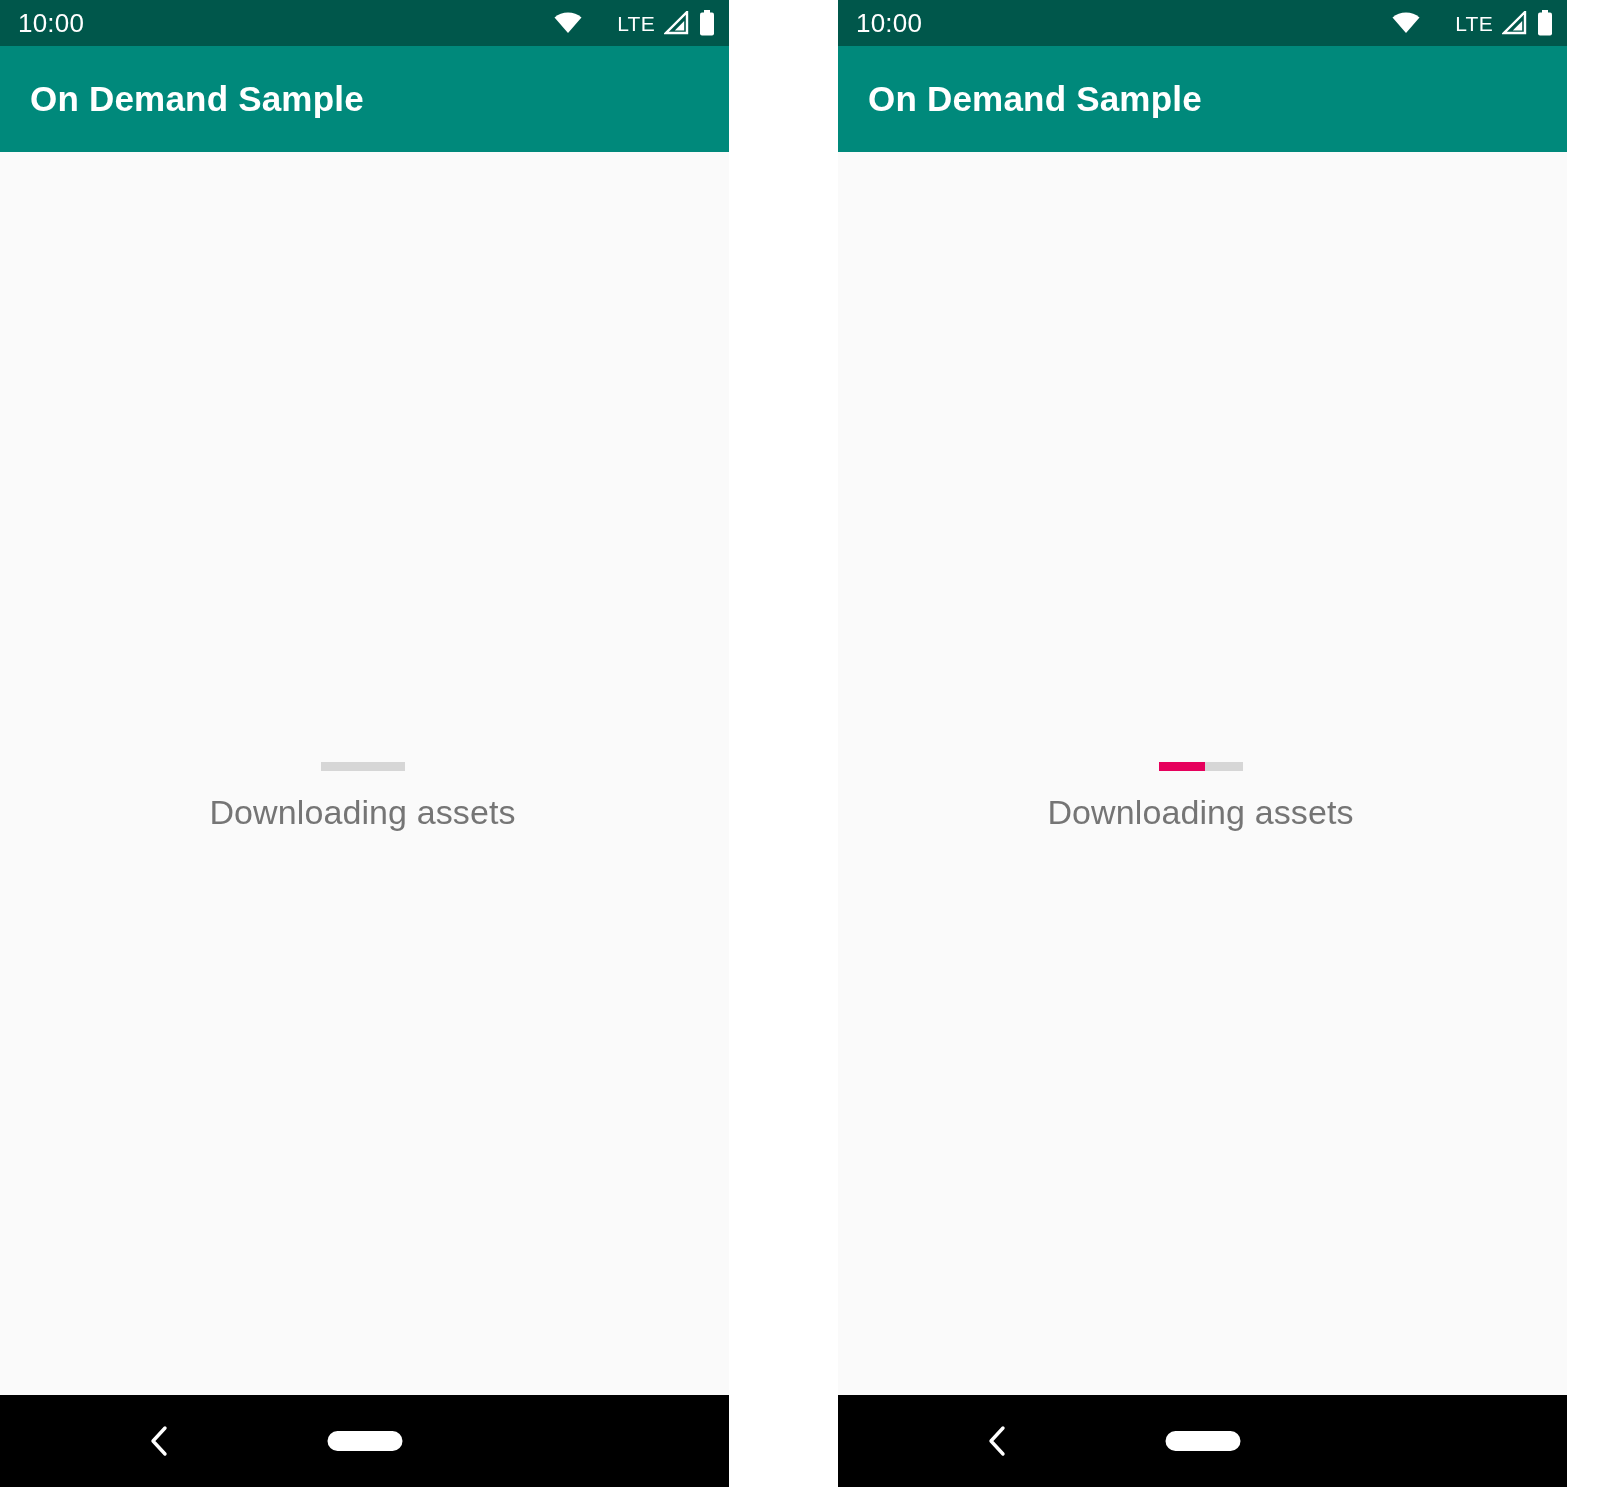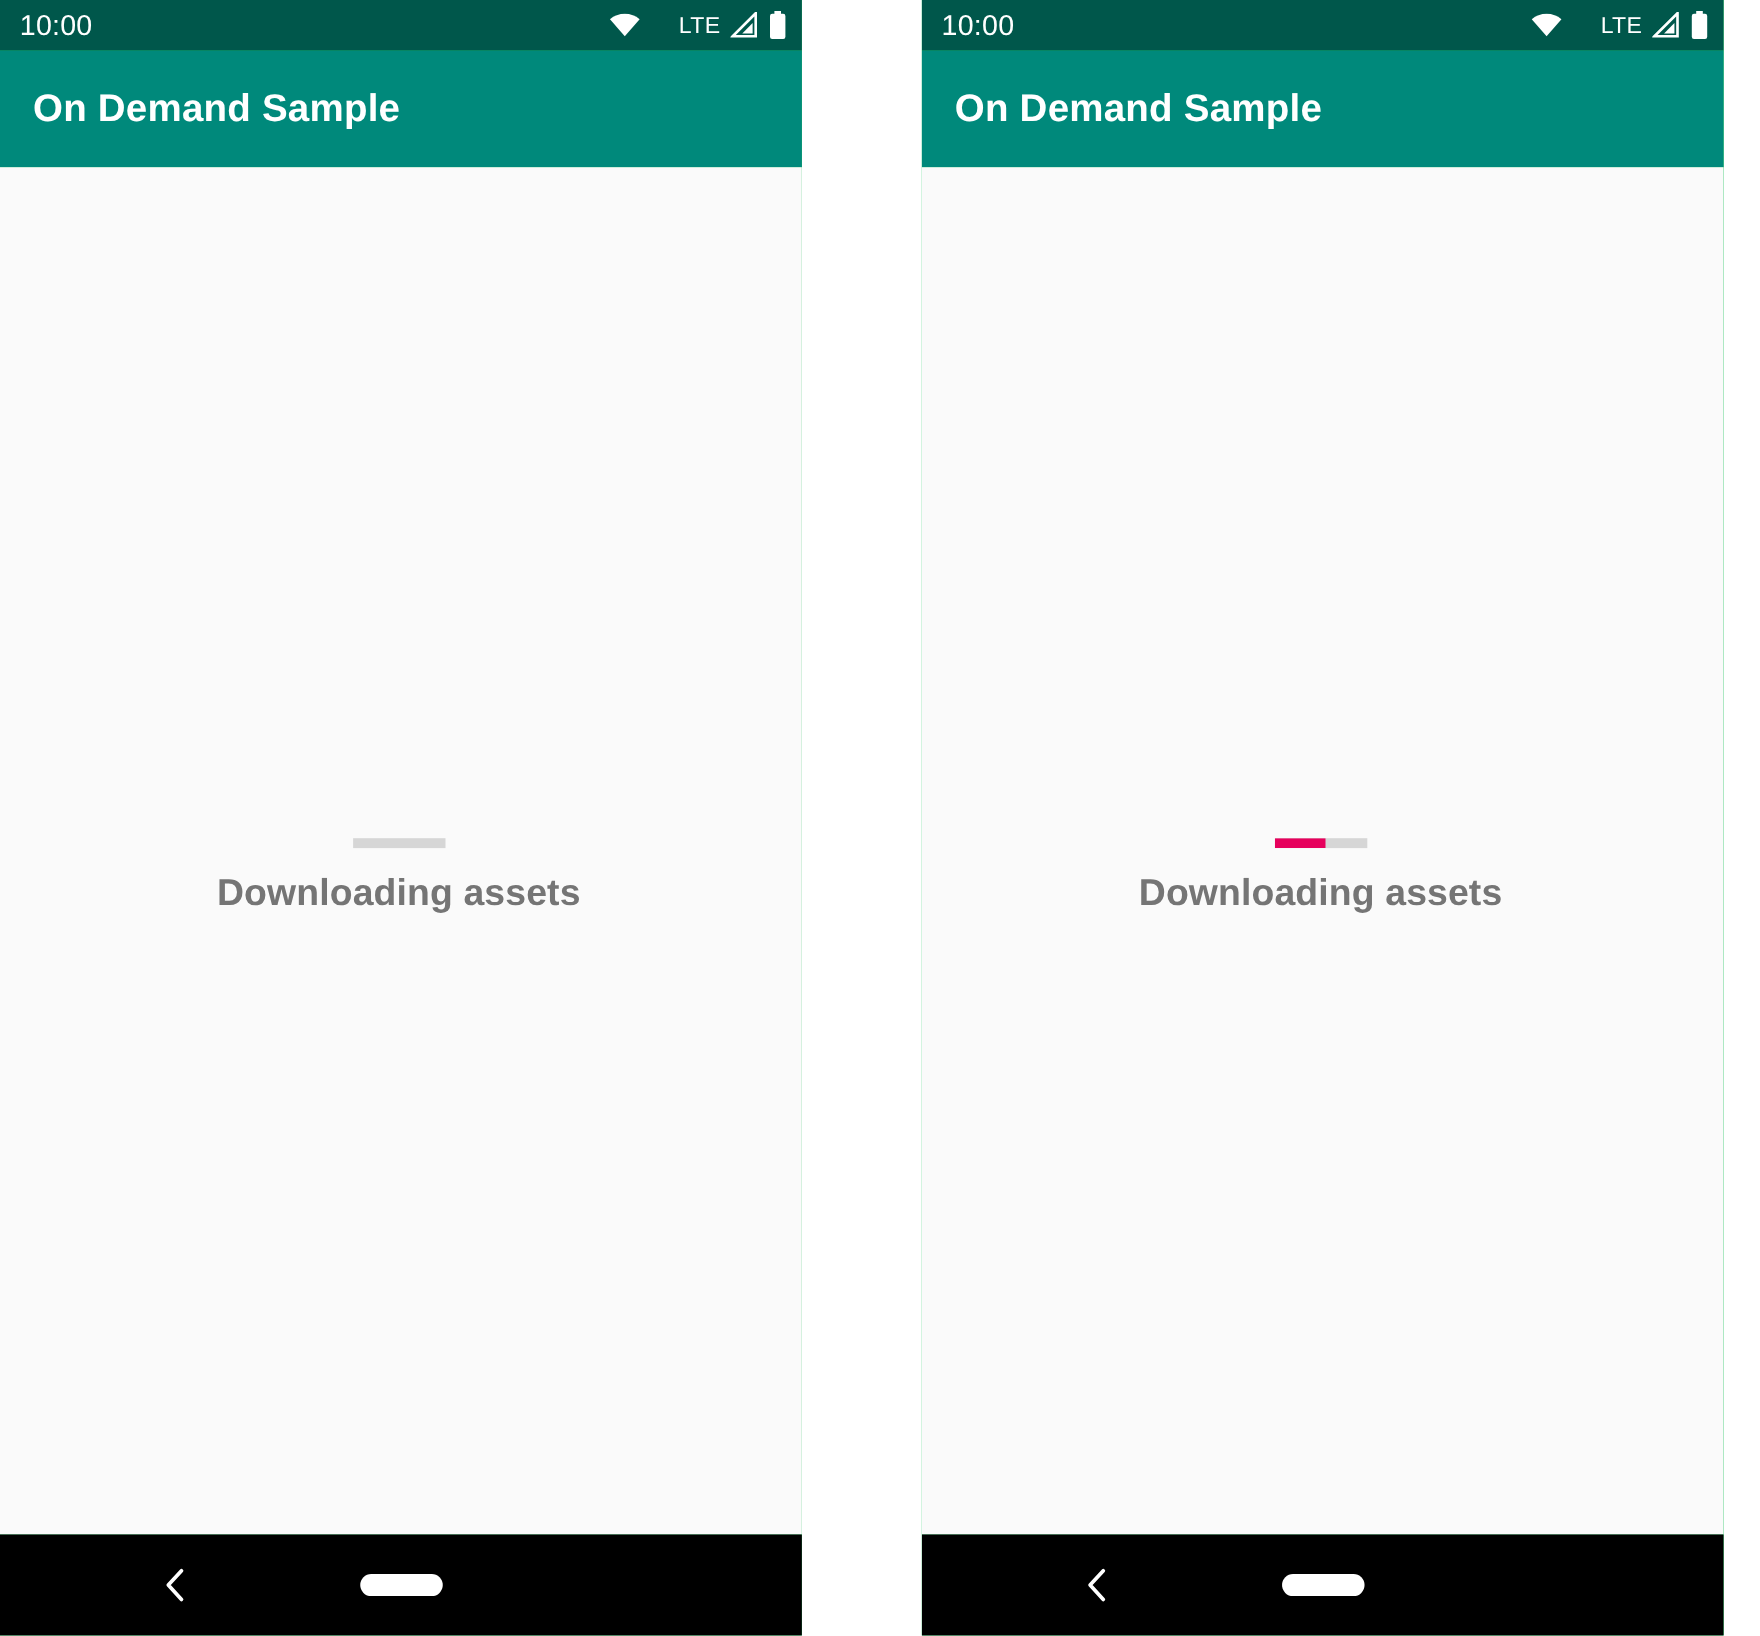--- a/index.html
+++ b/index.html
@@ -21,21 +21,21 @@
     left: 0;
     width: 1600px;
     height: 1487px;
     display: block;
   }
 
   .phone {
     position: absolute;
     top: 0;
     height: 1487px;
-    background: #22c55e;
+    background: #0f766e;
     overflow: hidden;
   }
   .phone.left  { left: 0px;   width: 729px; }
   .phone.right { left: 838px; width: 729px; }
 
   
   .status-bar {
     height: 46px;
     background: #00574B;
     display: flex;
@@ -94,21 +94,20 @@
     justify-content: flex-start;
   }
   .center-block {
     position: absolute;
     top: 610px;
     left: 0;
     right: 4px;
     display: flex;
     flex-direction: column;
     align-items: center;
-    font-weight: bold;
   }
 
   .progress-track {
     width: 84px;
     height: 9px;
     background: #d6d6d6;
     position: relative;
     overflow: hidden;
   }
   .progress-fill {

